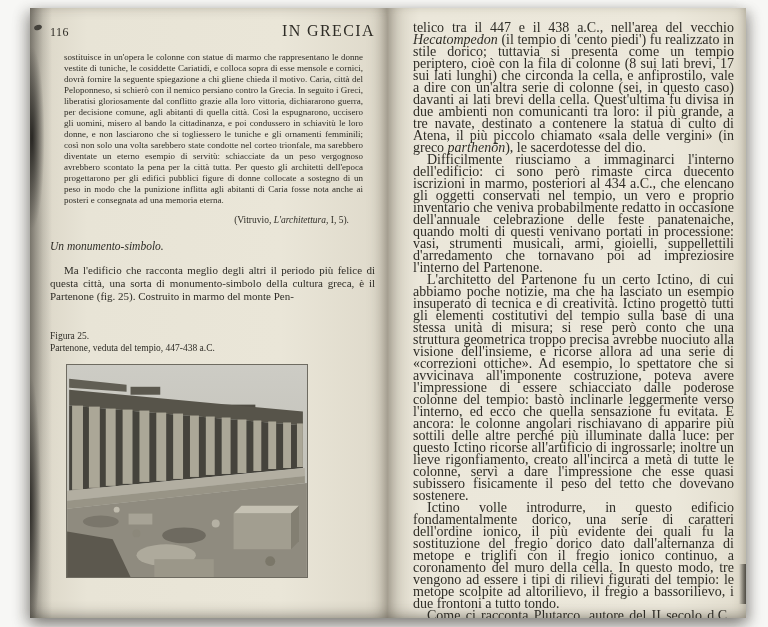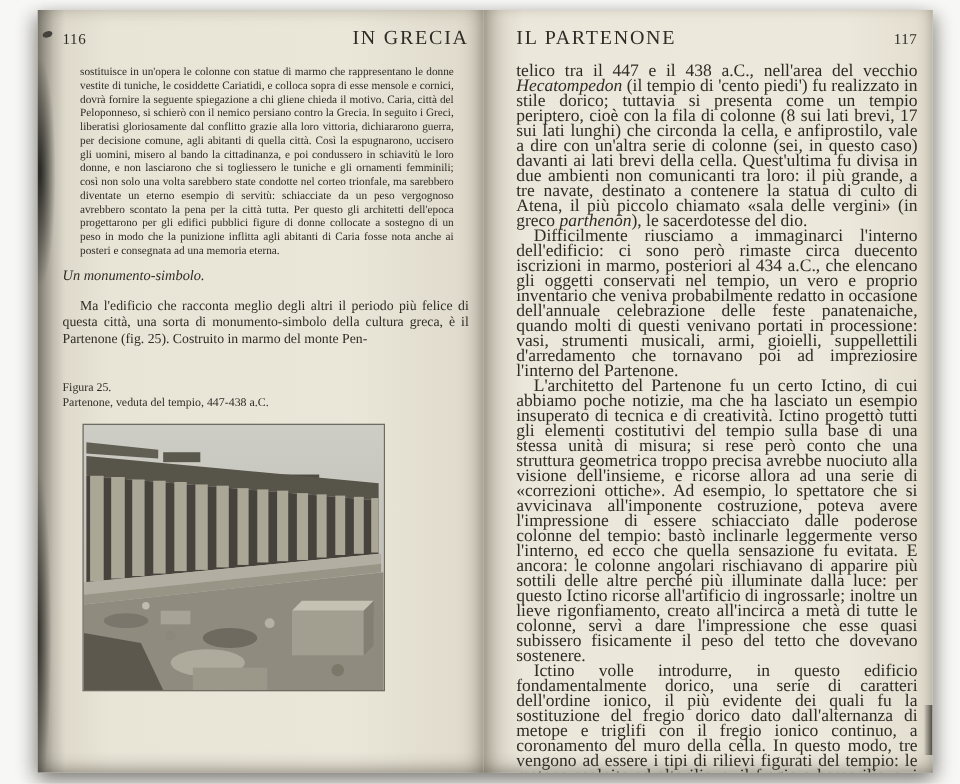--- a/index.html
+++ b/index.html
@@ -86,20 +86,21 @@
     <div class="edge-left"></div>
     <div class="smudge"></div>
     <div class="inner">
       <div class="header">
         <span class="pagenum">116</span>
         <span class="running">IN GRECIA</span>
       </div>
 
       <p class="quote">sostituisce in un'opera le colonne con statue di marmo che rappresentano le donne vestite di tuniche, le cosiddette Cariatidi, e colloca sopra di esse mensole e cornici, dovrà fornire la seguente spiegazione a chi gliene chieda il motivo. Caria, città del Peloponneso, si schierò con il nemico persiano contro la Grecia. In seguito i Greci, liberatisi gloriosamente dal conflitto grazie alla loro vittoria, dichiararono guerra, per decisione comune, agli abitanti di quella città. Così la espugnarono, uccisero gli uomini, misero al bando la cittadinanza, e poi condussero in schiavitù le loro donne, e non lasciarono che si togliessero le tuniche e gli ornamenti femminili; così non solo una volta sarebbero state condotte nel corteo trionfale, ma sarebbero diventate un eterno esempio di servitù: schiacciate da un peso vergognoso avrebbero scontato la pena per la città tutta. Per questo gli architetti dell'epoca progettarono per gli edifici pubblici figure di donne collocate a sostegno di un peso in modo che la punizione inflitta agli abitanti di Caria fosse nota anche ai posteri e consegnata ad una memoria eterna.</p>
 
+      <div class="attribution"><span>(Vitruvio, </span><span style="font-style: italic;">L'architettura</span><span>, I, 5).</span></div>
 
       <div class="section-heading">Un monumento-simbolo.</div>
 
       <p class="intro">Ma l'edificio che racconta meglio degli altri il periodo più felice di questa città, una sorta di monumento-simbolo della cultura greca, è il Partenone (fig. 25). Costruito in marmo del monte Pen-</p>
 
       <div class="fig-block">
         <div class="fig-label">Figura 25.</div>
         <div class="fig-caption">Partenone, veduta del tempio, 447-438 a.C.</div>
       </div>
 
@@ -159,24 +160,20 @@
           <circle cx="205" cy="198" r="5" fill="#7b7769"></circle>
           <circle cx="70" cy="170" r="4" fill="#8c887b"></circle>
         </svg>
       </div>
     </div>
   </div>
 
   <div class="page page-right">
     <div class="page-notch"></div>
     <div class="inner">
-      <div class="header">
-        <span class="running">IL PARTENONE</span>
-        <span class="pagenum">117</span>
-      </div>
 
       <p class="par"><span>telico tra il 447 e il 438 a.C., nell'area del vecchio </span><span style="font-style: italic;">Hecatompedon</span><span> (il tempio di 'cento piedi') fu realizzato in stile dorico; tuttavia si presenta come un tempio periptero, cioè con la fila di colonne (8 sui lati brevi, 17 sui lati lunghi) che circonda la cella, e anfiprostilo, vale a dire con un'altra serie di colonne (sei, in questo caso) davanti ai lati brevi della cella. Quest'ultima fu divisa in due ambienti non comunicanti tra loro: il più grande, a tre navate, destinato a contenere la statua di culto di Atena, il più piccolo chiamato «sala delle vergini» (in greco </span><span style="font-style: italic;">parthenōn</span><span>), le sacerdotesse del dio.</span></p>
       <p class="par indent"><span>Difficilmente riusciamo a immaginarci l'interno dell'edificio: ci sono però rimaste circa duecento iscrizioni in marmo, posteriori al 434 a.C., che elencano gli oggetti conservati nel tempio, un vero e proprio inventario che veniva probabilmente redatto in occasione dell'annuale celebrazione delle feste panatenaiche, quando molti di questi venivano portati in processione: vasi, strumenti musicali, armi, gioielli, suppellettili d'arredamento che tornavano poi ad impreziosire l'interno del Partenone.</span></p>
       <p class="par indent"><span>L'architetto del Partenone fu un certo Ictino, di cui abbiamo poche notizie, ma che ha lasciato un esempio insuperato di tecnica e di creatività. Ictino progettò tutti gli elementi costitutivi del tempio sulla base di una stessa unità di misura; si rese però conto che una struttura geometrica troppo precisa avrebbe nuociuto alla visione dell'insieme, e ricorse allora ad una serie di «correzioni ottiche». Ad esempio, lo spettatore che si avvicinava all'imponente costruzione, poteva avere l'impressione di essere schiacciato dalle poderose colonne del tempio: bastò inclinarle leggermente verso l'interno, ed ecco che quella sensazione fu evitata. E ancora: le colonne angolari rischiavano di apparire più sottili delle altre perché più illuminate dalla luce: per questo Ictino ricorse all'artificio di ingrossarle; inoltre un lieve rigonfiamento, creato all'incirca a metà di tutte le colonne, servì a dare l'impressione che esse quasi subissero fisicamente il peso del tetto che dovevano sostenere.</span></p>
       <p class="par indent"><span>Ictino volle introdurre, in questo edificio fondamentalmente dorico, una serie di caratteri dell'ordine ionico, il più evidente dei quali fu la sostituzione del fregio dorico dato dall'alternanza di metope e triglifi con il fregio ionico continuo, a coronamento del muro della cella. In questo modo, tre vengono ad essere i tipi di rilievi figurati del tempio: le metope scolpite ad altorilievo, il fregio a bassorilievo, i due frontoni a tutto tondo.</span></p>
       <p class="par indent"><span>Come ci racconta Plutarco, autore del II secolo d.C., nella sua</span></p>
     </div>
   </div>
 
 </div>

